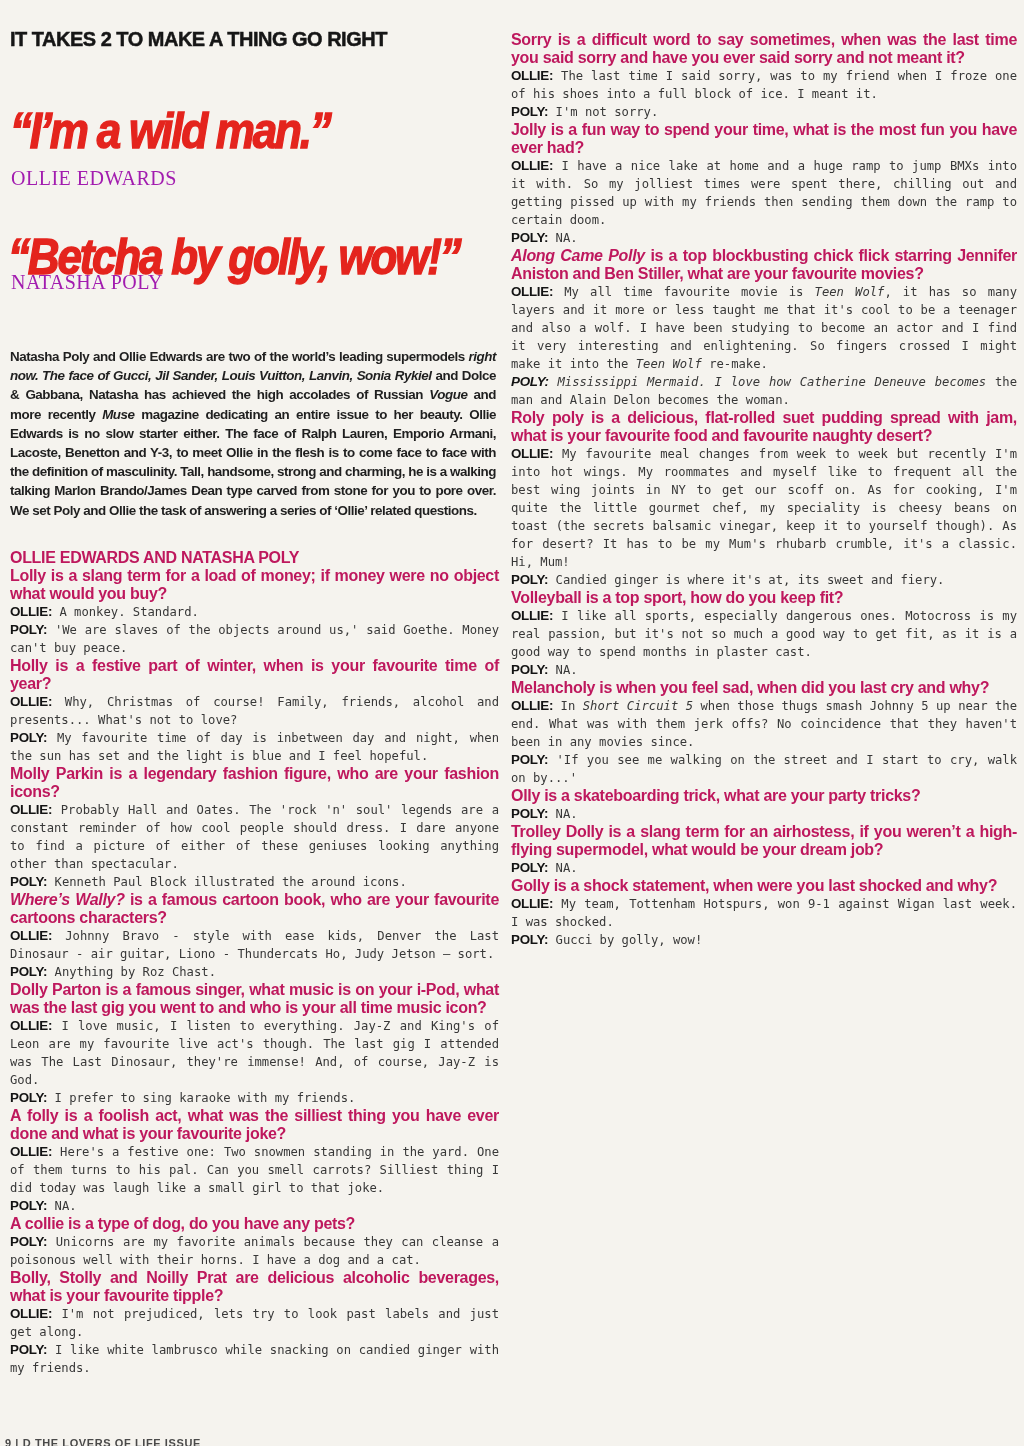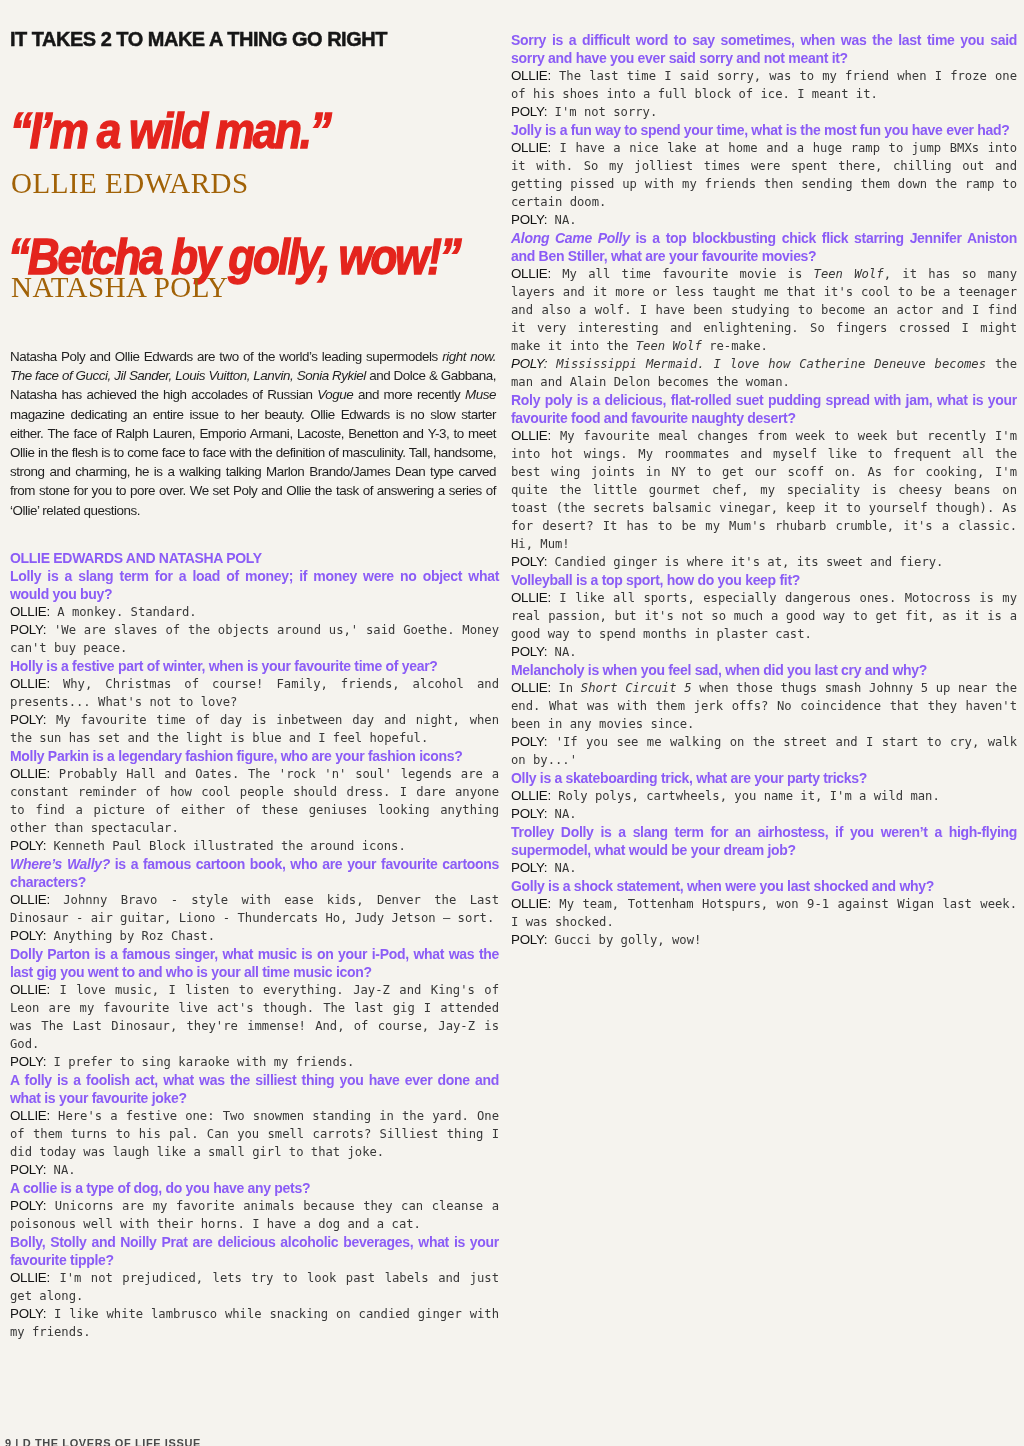--- a/index.html
+++ b/index.html
@@ -24,46 +24,46 @@
     color:#e4241d;-webkit-text-stroke:1.4px #e4241d;
     letter-spacing:-2.5px;white-space:nowrap;
     transform:scaleX(0.88);transform-origin:left top;
     line-height:1;
   }
   #quote1{left:10px;top:106px;}
   #quote2{left:8px;top:232px;}
   
   .byline{
     font-family:"Liberation Serif",serif;
-    font-size:29px;color:#a16207;letter-spacing:0.5px;white-space:nowrap;
+    font-size:20px;color:#a21caf;letter-spacing:0.5px;white-space:nowrap;
   }
   #name1{left:11px;top:167px;}
   #name2{left:11px;top:271px;}
   
   #intro{
     left:10px;top:347px;width:486px;
-    font-size:13.4px;font-weight:normal;color:#1f1f1f;
+    font-size:13.4px;font-weight:bold;color:#1f1f1f;
     line-height:19.2px;letter-spacing:-0.45px;
     text-align:justify;
   }
   
   .qa-col{text-align:justify;}
   #col-left{left:10px;top:549px;width:489px;}
   #col-right{left:511px;top:31px;width:506px;}
   .qa-heading,.question{
-    font-weight:bold;font-size:14px;color:#8b5cf6;
+    font-weight:bold;font-size:16px;color:#be185d;
     line-height:18px;letter-spacing:-0.3px;
   }
   .answer{
     font-family:"DejaVu Sans Mono",monospace;
     font-size:12.2px;color:#383838;line-height:18px;
   }
   .answer .speaker{
     font-family:"Liberation Sans",sans-serif;
-    font-weight:normal;font-size:13.4px;color:#131313;letter-spacing:-0.3px;
+    font-weight:bold;font-size:13.4px;color:#131313;letter-spacing:-0.3px;
   }
   .it{font-style:italic;}
   
   #footer{
     left:5px;top:1437px;
     font-size:11px;font-weight:bold;color:#4a4a4a;
     letter-spacing:0.6px;white-space:nowrap;
   }
 </style>
 </head>
@@ -118,21 +118,20 @@
     <div class="question"><span>Roly poly is a delicious, flat-rolled suet pudding spread with jam, what is your favourite food and favourite naughty desert?</span></div>
     <div class="answer"><span class="speaker">OLLIE:</span> <span>My favourite meal changes from week to week but recently I'm into hot wings. My roommates and myself like to frequent all the best wing joints in NY to get our scoff on. As for cooking, I'm quite the little gourmet chef, my speciality is cheesy beans on toast (the secrets balsamic vinegar, keep it to yourself though). As for desert? It has to be my Mum's rhubarb crumble, it's a classic. Hi, Mum!</span></div>
     <div class="answer"><span class="speaker">POLY:</span> <span>Candied ginger is where it's at, its sweet and fiery.</span></div>
     <div class="question"><span>Volleyball is a top sport, how do you keep fit?</span></div>
     <div class="answer"><span class="speaker">OLLIE:</span> <span>I like all sports, especially dangerous ones. Motocross is my real passion, but it's not so much a good way to get fit, as it is a good way to spend months in plaster cast.</span></div>
     <div class="answer"><span class="speaker">POLY:</span> <span>NA.</span></div>
     <div class="question"><span>Melancholy is when you feel sad, when did you last cry and why?</span></div>
     <div class="answer"><span class="speaker">OLLIE:</span> <span>In </span><span class="it">Short Circuit 5</span><span> when those thugs smash Johnny 5 up near the end. What was with them jerk offs? No coincidence that they haven't been in any movies since.</span></div>
     <div class="answer"><span class="speaker">POLY:</span> <span>'If you see me walking on the street and I start to cry, walk on by...'</span></div>
     <div class="question"><span>Olly is a skateboarding trick, what are your party tricks?</span></div>
-    <div class="answer"><span class="speaker">OLLIE:</span> <span>Roly polys, cartwheels, you name it, I'm a wild man.</span></div>
     <div class="answer"><span class="speaker">POLY:</span> <span>NA.</span></div>
     <div class="question"><span>Trolley Dolly is a slang term for an airhostess, if you weren’t a high-flying supermodel, what would be your dream job?</span></div>
     <div class="answer"><span class="speaker">POLY:</span> <span>NA.</span></div>
     <div class="question"><span>Golly is a shock statement, when were you last shocked and why?</span></div>
     <div class="answer"><span class="speaker">OLLIE:</span> <span>My team, Tottenham Hotspurs, won 9-1 against Wigan last week. I was shocked.</span></div>
     <div class="answer"><span class="speaker">POLY:</span> <span>Gucci by golly, wow!</span></div>
   </div>
 
 <div id="footer" class="abs">9 | D THE LOVERS OF LIFE ISSUE</div>
 

